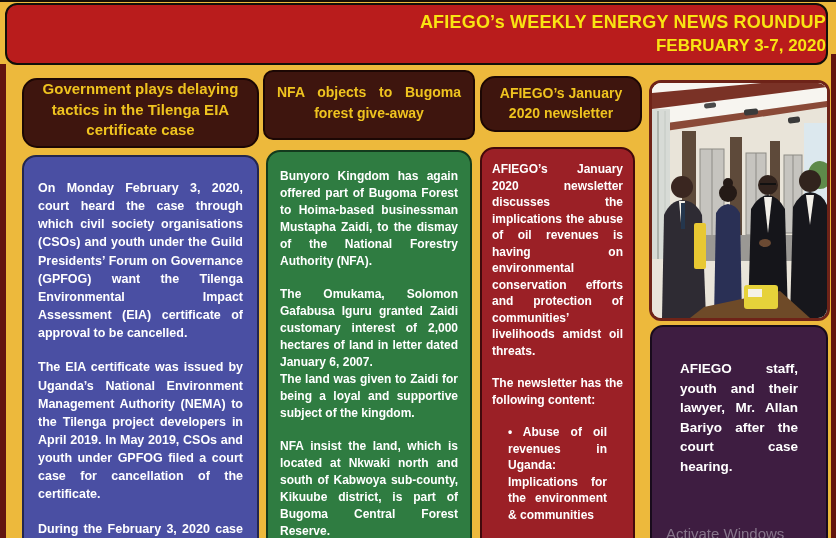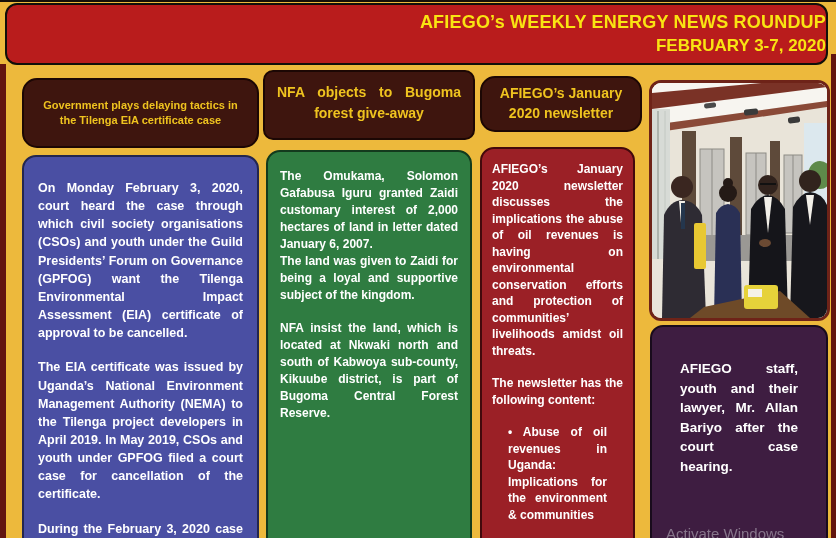--- a/index.html
+++ b/index.html
@@ -20,21 +20,21 @@
     color:#F9E412;text-align:center;
   }
   .banner .l1{font-size:18px;letter-spacing:.2px;}
   .banner .l2{font-size:17px;margin-top:3px;}
 
   .hdr{
     position:absolute;background:#3E150E;border:2px solid #1c0704;border-radius:15px;
     color:#EFC31F;display:flex;align-items:center;justify-content:center;
     text-align:center;padding:6px 12px;box-sizing:border-box;
   }
-  .hdr1{left:22px;top:78px;width:237px;height:70px;font-size:11px;line-height:1.35;}
+  .hdr1{left:22px;top:78px;width:237px;height:70px;font-size:15px;line-height:1.35;align-items:flex-end;}
   .hdr2{left:263px;top:70px;width:212px;height:70px;font-size:14px;line-height:1.5;align-items:flex-start;padding-top:10px;border-radius:10px;}
   .hdr2 .jc{text-align:justify;text-align-last:center;width:100%;}
   .hdr3{left:480px;top:76px;width:162px;height:56px;font-size:14px;line-height:1.4;}
 
   .bodybox{
     position:absolute;box-sizing:border-box;color:#ffffff;border-radius:14px;
   }
   .box1{
     left:22px;top:155px;width:237px;height:400px;
     background:#4A4FA3;border:2px solid #23264f;
@@ -91,20 +91,21 @@
     <p>On Monday February 3, 2020, court heard the case through which civil society organisations (CSOs) and youth under the Guild Presidents’ Forum on Governance (GPFOG) want the Tilenga Environmental Impact Assessment (EIA) certificate of approval to be cancelled.</p>
     <p>The EIA certificate was  issued by Uganda’s National Environment Management Authority (NEMA) to the Tilenga project developers in April 2019. In May 2019, CSOs and youth under GPFOG filed a  court case for cancellation of the certificate.</p>
     <p>During the February 3, 2020 case hearing, the new judge who is hearing the case noted hearing of the case has delayed.</p>
 
   </div>
 
   <div class="hdr hdr2">
     <span class="jc">NFA objects to Bugoma forest give-away</span>
   </div>
   <div class="bodybox box2">
+    <p>Bunyoro Kingdom has again offered part of Bugoma Forest to Hoima-based businessman Mustapha Zaidi, to the dismay of the National Forestry Authority (NFA).</p>
     <p>The Omukama, Solomon Gafabusa Iguru granted Zaidi customary interest of 2,000 hectares of land in letter dated January 6, 2007.
 The land was given to Zaidi for being a loyal and supportive subject of the kingdom.</p>
     <p>NFA insist the land, which is located at Nkwaki north and south of Kabwoya sub-county, Kikuube district, is part of Bugoma Central Forest Reserve.</p>
 
   </div>
 
   <div class="hdr hdr3">
     <span>AFIEGO’s January 2020 newsletter</span>
   </div>
   <div class="bodybox box3">

